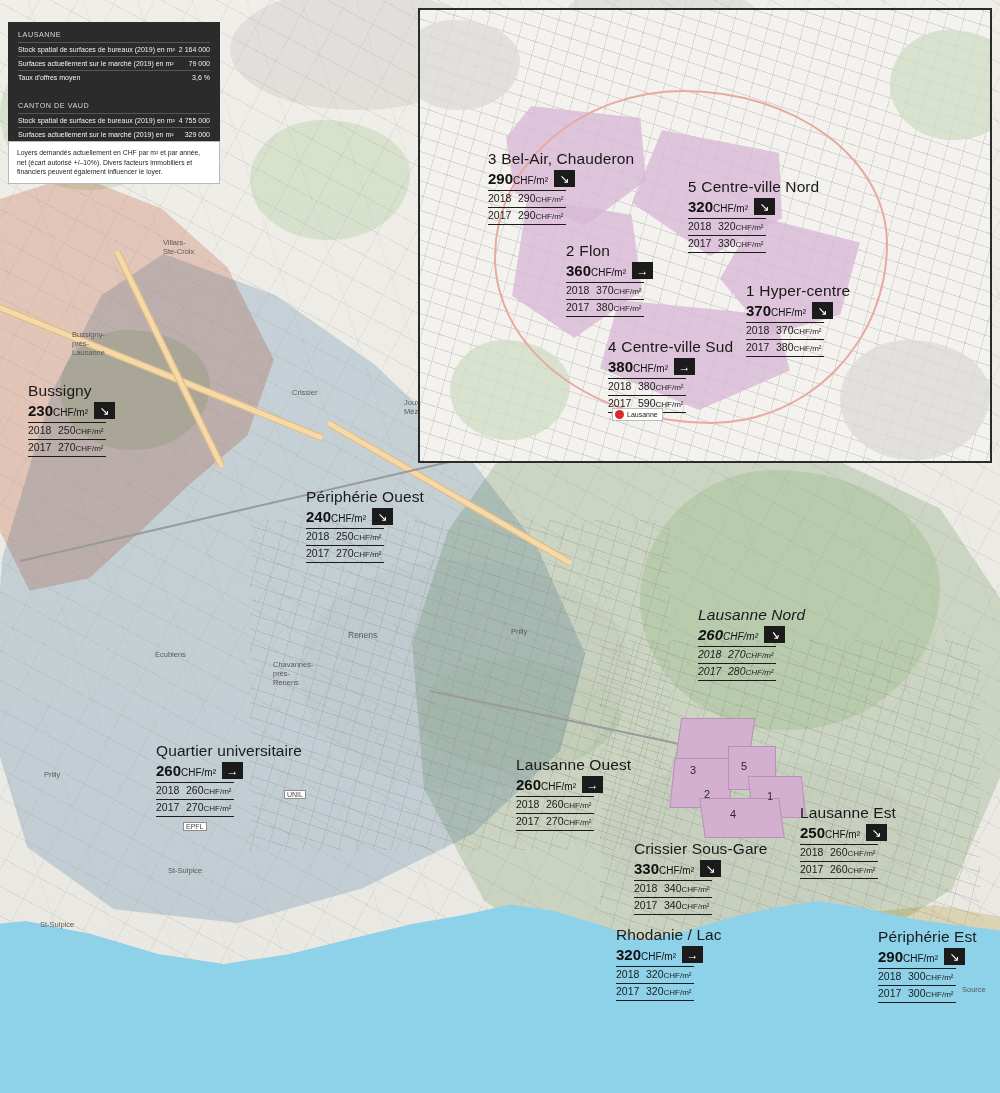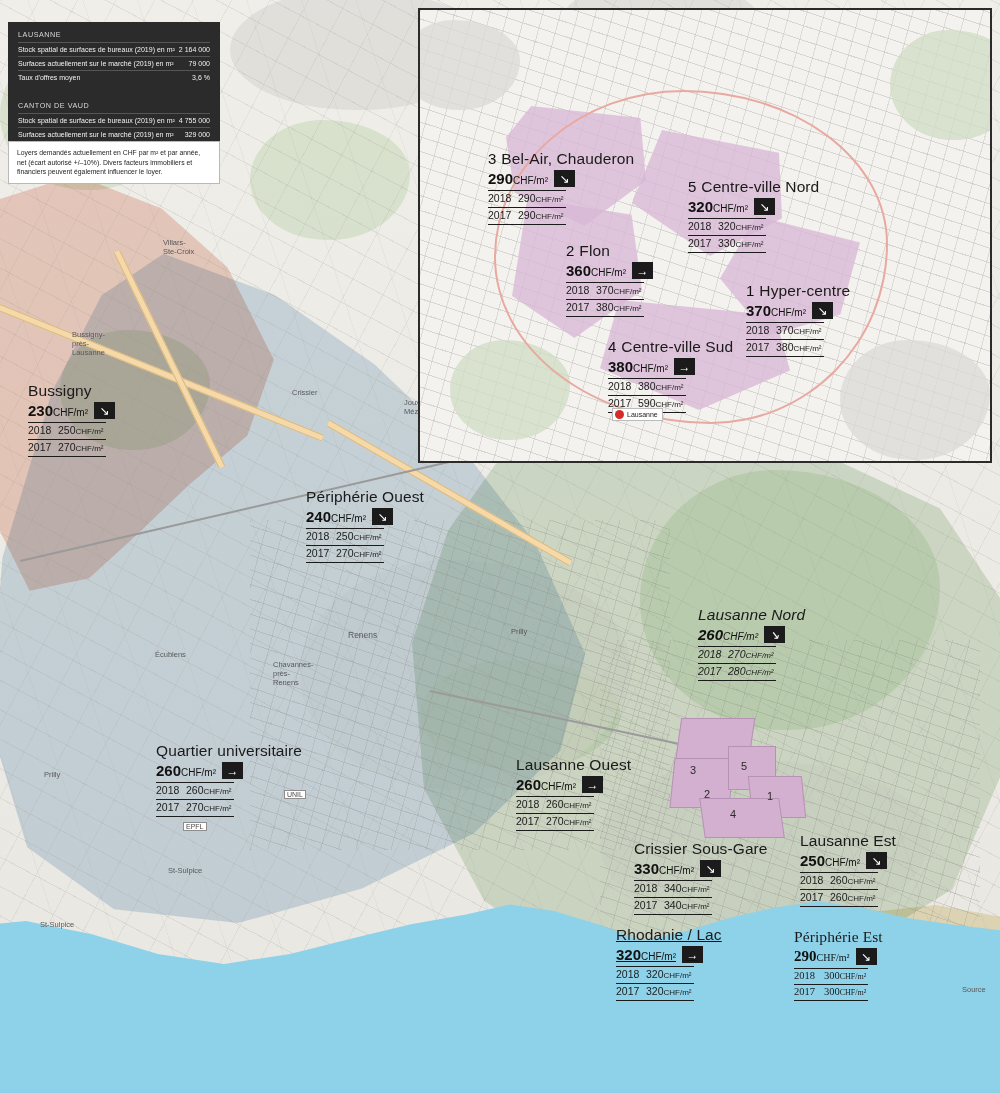--- a/index.html
+++ b/index.html
@@ -602,57 +602,57 @@
         <span class="y">2018</span>
         <span class="v"><span>340</span><span class="unit">CHF/m²</span></span>
       </div>
       <div class="hist-row">
         <span class="y">2017</span>
         <span class="v"><span>340</span><span class="unit">CHF/m²</span></span>
       </div>
     </div>
   </div>
 
-  <div class="label" style="left:800px;top:832px;">
+  <div class="label" style="left:800px;top:804px;">
     <div class="lname">Lausanne Est</div>
     <div class="price-row">
       <span class="price"><span>250</span><span class="unit">CHF/m²</span></span>
       <span class="arrow-box">↘</span>
     </div>
     <div class="hist">
       <div class="hist-row">
         <span class="y">2018</span>
         <span class="v"><span>260</span><span class="unit">CHF/m²</span></span>
       </div>
       <div class="hist-row">
         <span class="y">2017</span>
         <span class="v"><span>260</span><span class="unit">CHF/m²</span></span>
       </div>
     </div>
   </div>
 
-  <div class="label" style="left:616px;top:926px;text-decoration:underline;">
+  <div class="label" style="left:616px;top:926px;">
     <div class="lname">Rhodanie / Lac</div>
     <div class="price-row">
       <span class="price"><span>320</span><span class="unit">CHF/m²</span></span>
       <span class="arrow-box">→</span>
     </div>
     <div class="hist">
       <div class="hist-row">
         <span class="y">2018</span>
         <span class="v"><span>320</span><span class="unit">CHF/m²</span></span>
       </div>
       <div class="hist-row">
         <span class="y">2017</span>
         <span class="v"><span>320</span><span class="unit">CHF/m²</span></span>
       </div>
     </div>
   </div>
 
-  <div class="label" style="left:794px;top:928px;font-family:Liberation Serif, serif;">
+  <div class="label" style="left:878px;top:928px;">
     <div class="lname">Périphérie Est</div>
     <div class="price-row">
       <span class="price"><span>290</span><span class="unit">CHF/m²</span></span>
       <span class="arrow-box">↘</span>
     </div>
     <div class="hist">
       <div class="hist-row">
         <span class="y">2018</span>
         <span class="v"><span>300</span><span class="unit">CHF/m²</span></span>
       </div>

